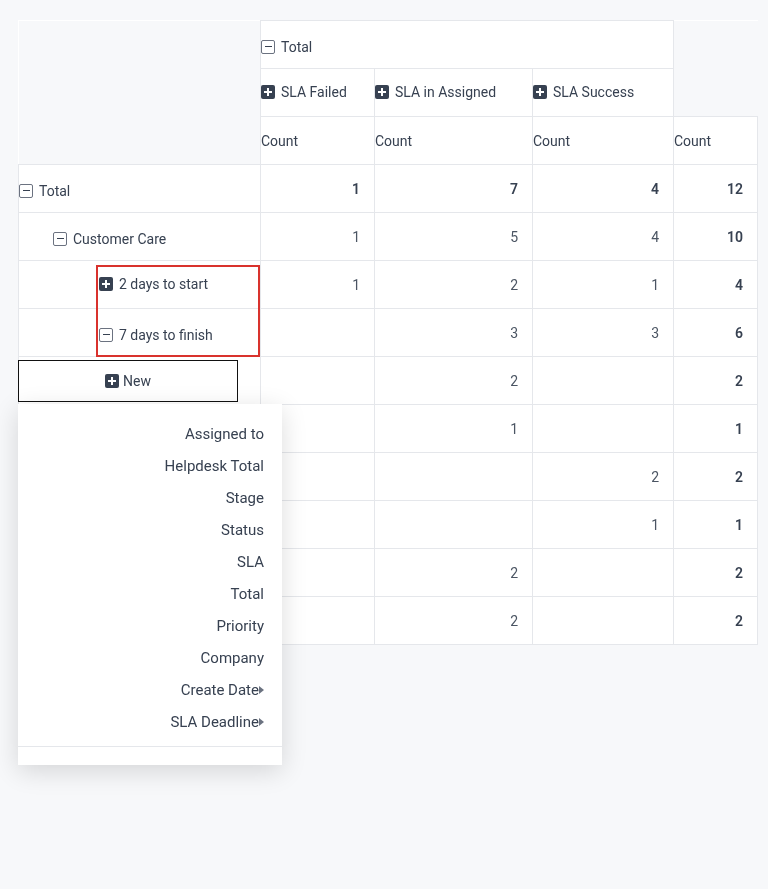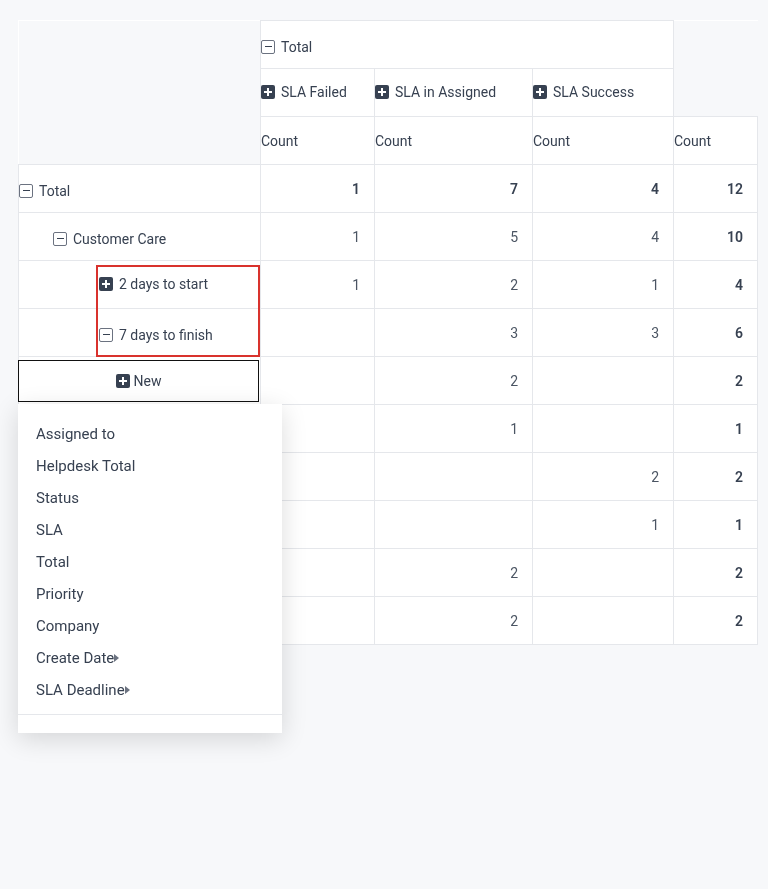--- a/index.html
+++ b/index.html
@@ -101,21 +101,21 @@
     border:2px solid #d9322d;
     pointer-events:none;
   }
 
   
   .newbox {
     position:absolute;
     left:18px;
     top:360px;
     height:42px;
-    width:241px;
+    width:220px;
     border:1.5px solid #111;
     background:#fff;
     display:flex;
     align-items:center;
     justify-content:center;
     gap:4px;
     color:#374151;
     cursor:pointer;
   }
 
@@ -127,21 +127,21 @@
     width:264px;
     background:#fff;
     box-shadow: 0 6px 24px rgba(0,0,0,0.14);
     padding: 14px 0 10px 0;
     font-size:15px;
     color:#374151;
   }
   .menu-item{
     display:flex;
     align-items:center;
-    justify-content:flex-start;
+    justify-content:flex-end;
     padding:7px 18px;
     cursor:pointer;
   }
   .menu .divider{
     height:1px; background:#e5e7eb; margin:8px 0;
   }
   .chev-right{
     width:0;height:0;
     border-top:4px solid transparent;
     border-bottom:4px solid transparent;
@@ -316,20 +316,23 @@
 </div>
 
 <div class="menu">
   <div class="menu-item">
       <span>Assigned to</span>
     </div>
   <div class="menu-item">
       <span>Helpdesk Total</span>
     </div>
   <div class="menu-item">
+      <span>Stage</span>
+    </div>
+  <div class="menu-item">
       <span>Status</span>
     </div>
   <div class="menu-item">
       <span>SLA</span>
     </div>
   <div class="menu-item">
       <span>Total</span>
     </div>
   <div class="menu-item">
       <span>Priority</span>

